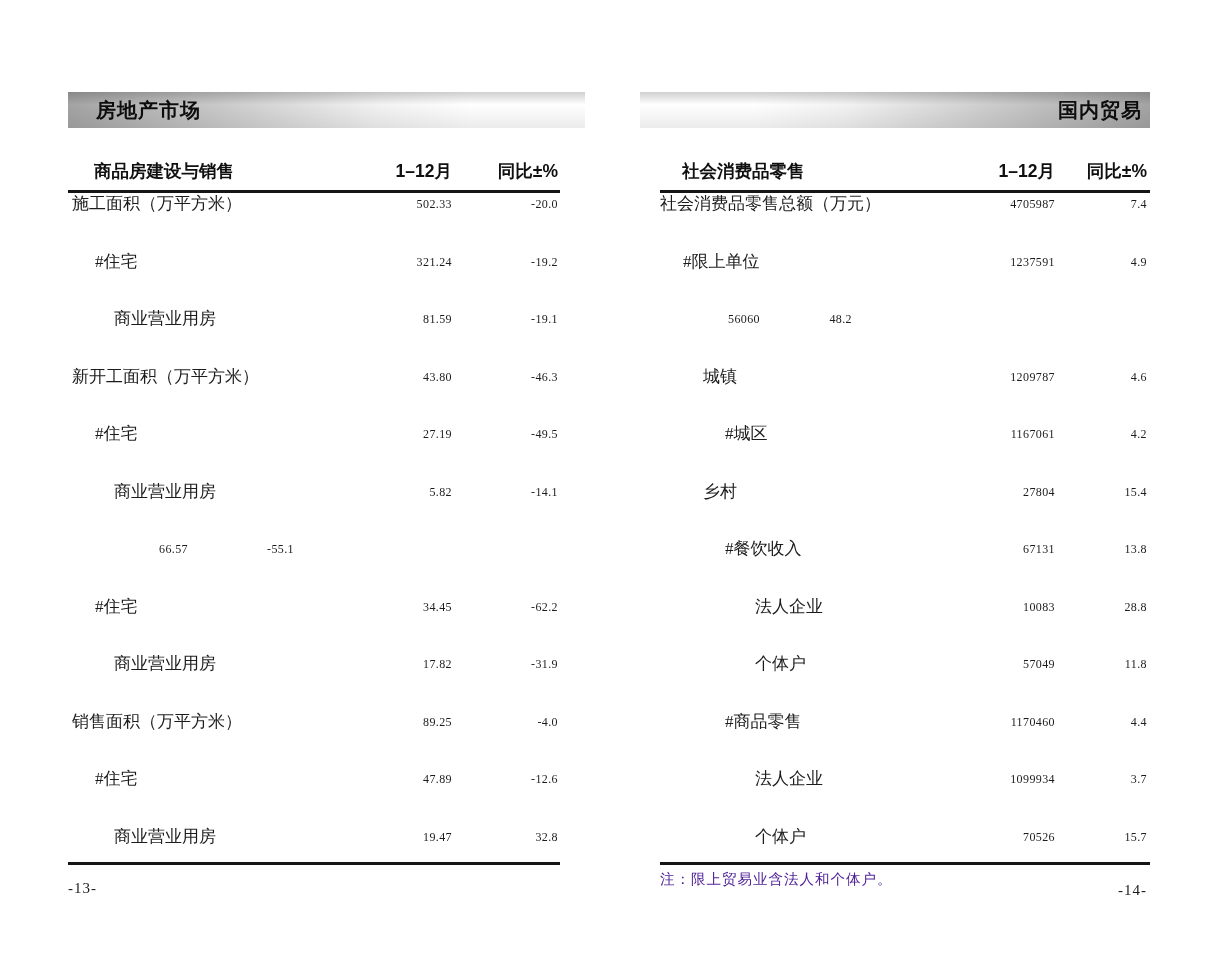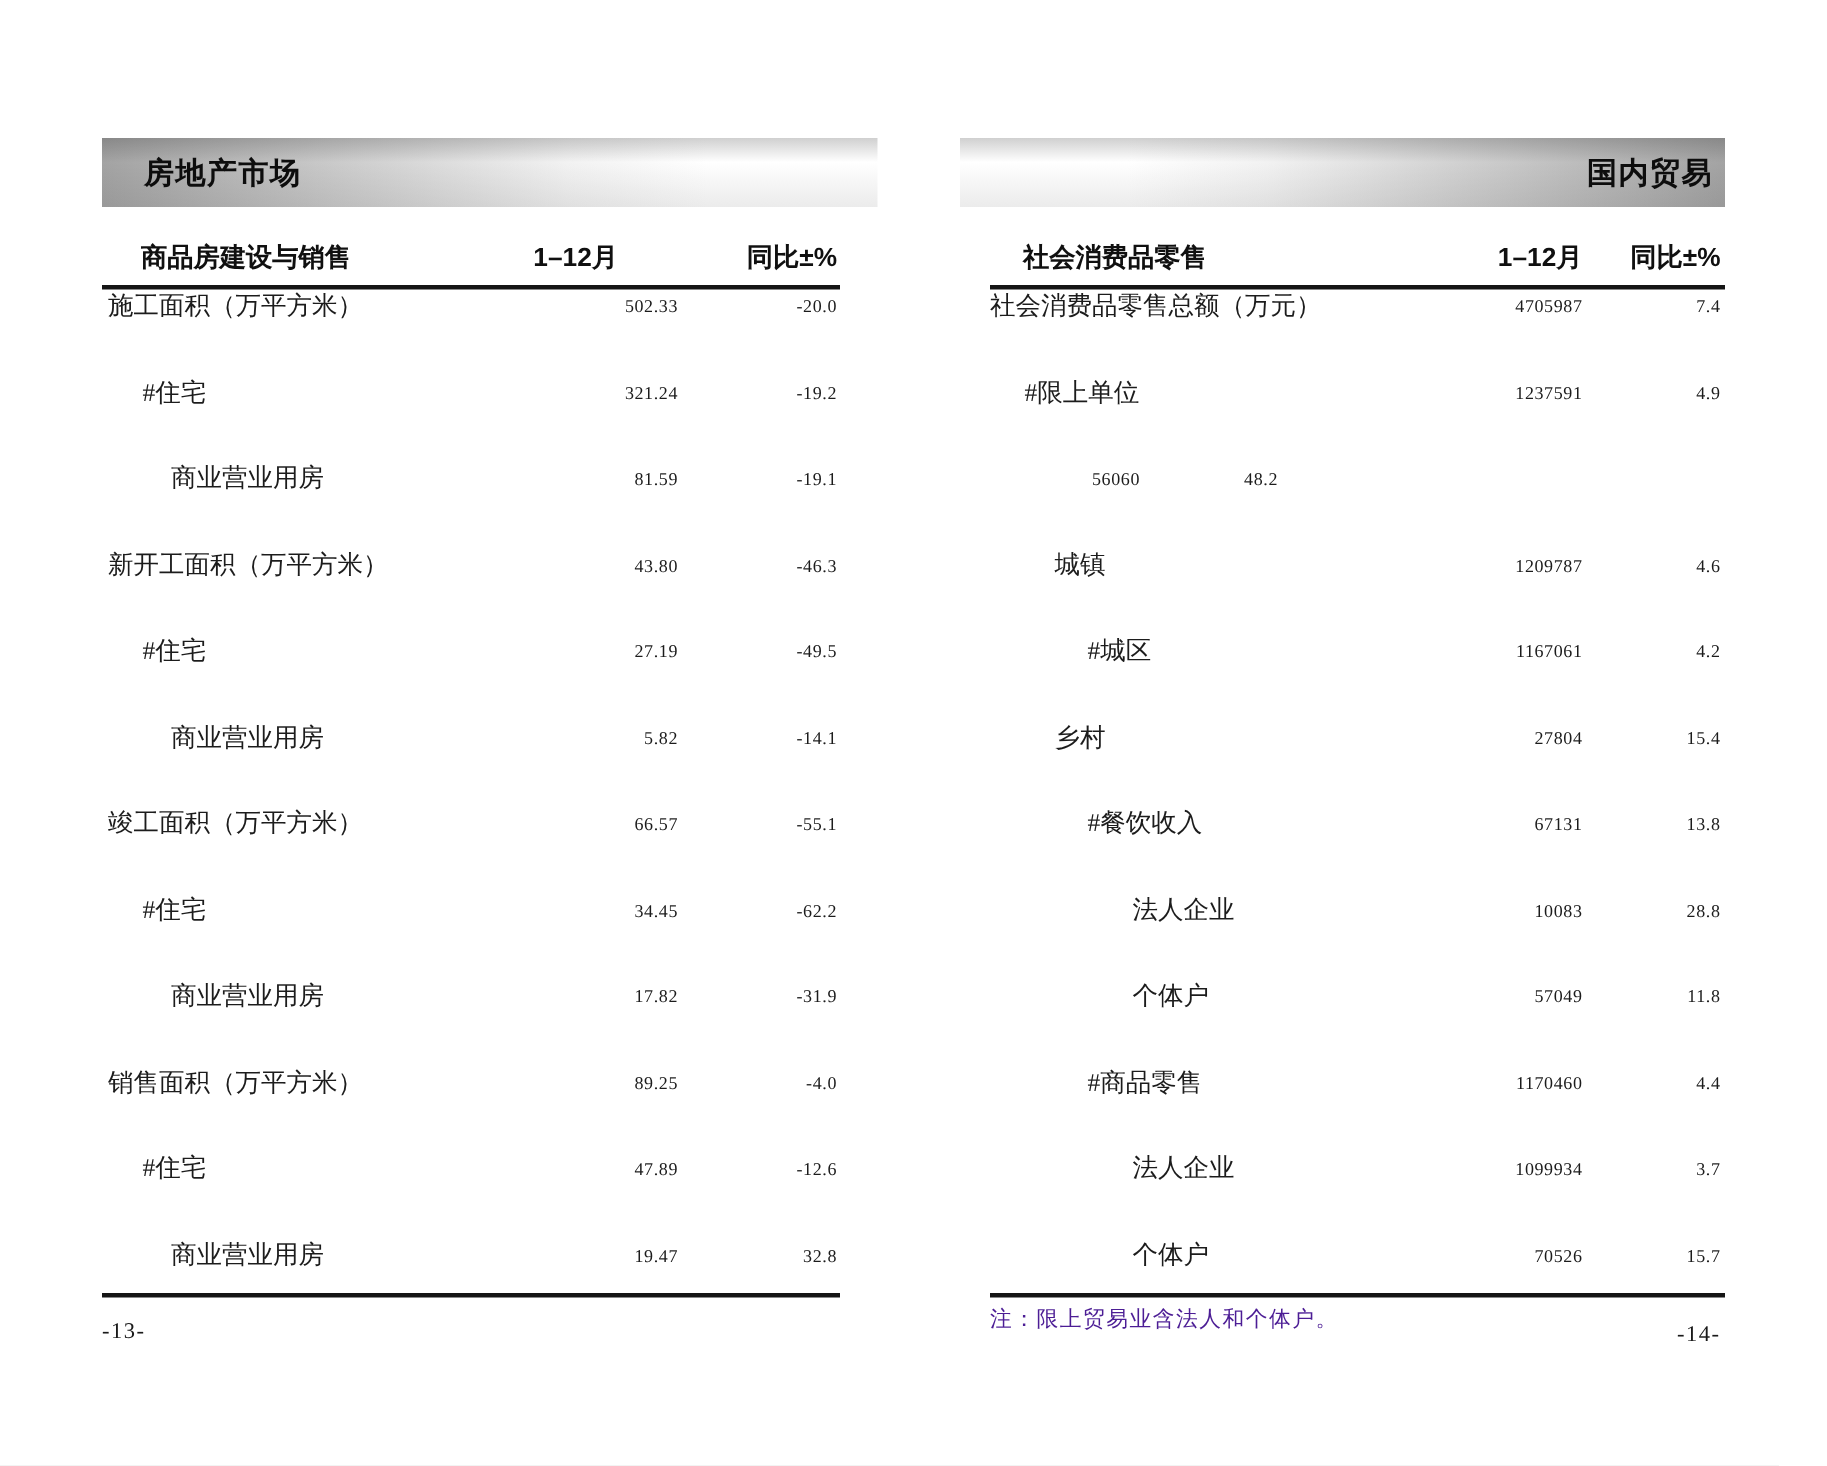--- a/index.html
+++ b/index.html
@@ -4,21 +4,21 @@
 <style>
   html,body { margin:0; padding:0; background:#e9e9e9; }
   .page {
     position:relative; width:1218px; height:977px; margin:0 auto;
     background:#ffffff; overflow:hidden;
     font-family:"Liberation Serif", serif; color:#1c1c1c;
   }
 
   
   .band {
-    position:absolute; top:92px; height:46px; box-sizing:border-box;
+    position:absolute; top:92px; height:36px; box-sizing:border-box;
     display:flex; align-items:center;
     font-family:"Liberation Sans", sans-serif; font-weight:bold;
     font-size:20px; color:#0d0d0d; letter-spacing:1px;
   }
   .band-left {
     left:68px; width:517px; padding-left:28px;
     background-image:
       linear-gradient(to bottom, rgba(40,40,40,0.22), rgba(255,255,255,0) 35%, rgba(60,60,60,0.10) 100%),
       linear-gradient(to right, #a3a3a3, #f2f2f2 60%, #ffffff 78%);
   }
@@ -46,21 +46,21 @@
 
   .rule { height:3px; background:#151515; }
 
   .row {
     display:flex; align-items:flex-start; box-sizing:border-box;
     height:57.5px; padding-top:0; font-size:17px; line-height:22px;
   }
   .row:last-child { height:36px; }
   .tbl-left  .row { padding-right:2px; }
   .tbl-right .row { padding-right:3px; }
-  .tbl-left  .thead { padding-right:2px;gap:40px; }
+  .tbl-left  .thead { padding-right:2px; }
   .tbl-right .thead { padding-right:3px; }
 
   .c-label { flex:1 1 auto; min-width:0; white-space:nowrap; overflow:visible; }
   .c-val, .c-pct { text-align:right; white-space:nowrap; font-size:12px; letter-spacing:0.4px; }
   .tbl-left  .c-val { flex:0 0 120px; }
   .tbl-left  .c-pct { flex:0 0 106px; }
   .tbl-right .c-val { flex:0 0 100px; }
   .tbl-right .c-pct { flex:0 0 92px;  }
   .thead .c-val, .thead .c-pct { font-size:17.5px; letter-spacing:0; }
 
@@ -123,21 +123,20 @@
     <span class="c-label ind-1">#住宅</span>
     <span class="c-val">27.19</span>
     <span class="c-pct">-49.5</span>
   </div>
         <div class="row">
     <span class="c-label ind-2">商业营业用房</span>
     <span class="c-val">5.82</span>
     <span class="c-pct">-14.1</span>
   </div>
         <div class="row">
-    <span class="c-label ind-0">竣工面积（万平方米）</span>
     <span class="c-val">66.57</span>
     <span class="c-pct">-55.1</span>
   </div>
         <div class="row">
     <span class="c-label ind-1">#住宅</span>
     <span class="c-val">34.45</span>
     <span class="c-pct">-62.2</span>
   </div>
         <div class="row">
     <span class="c-label ind-2">商业营业用房</span>

